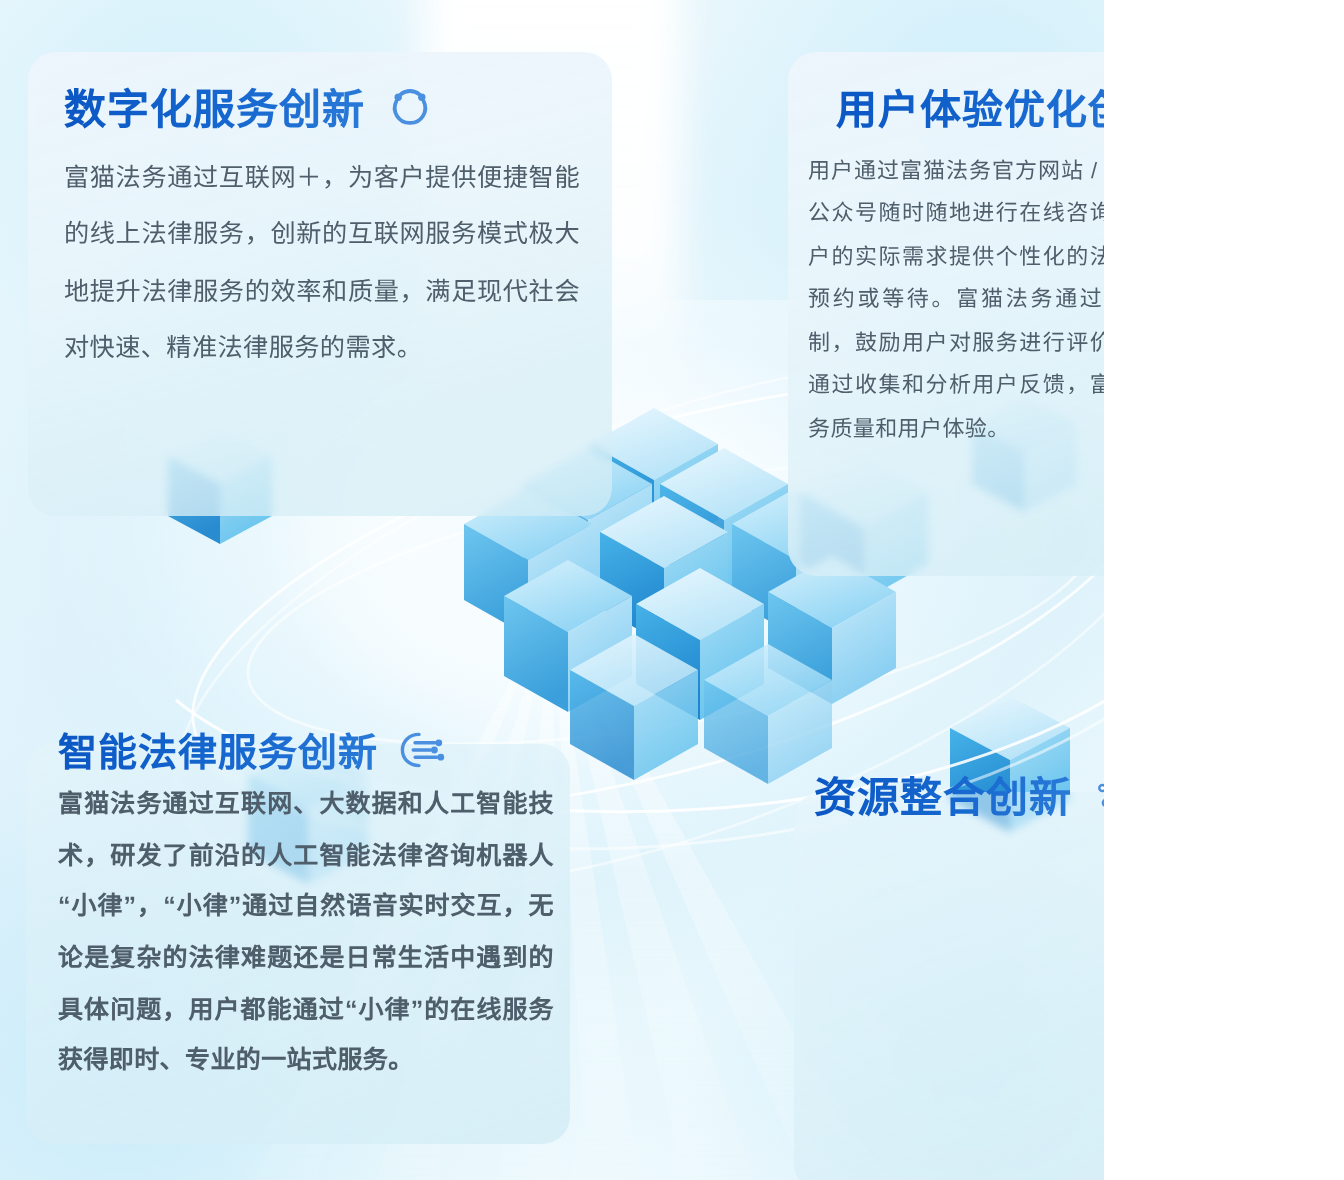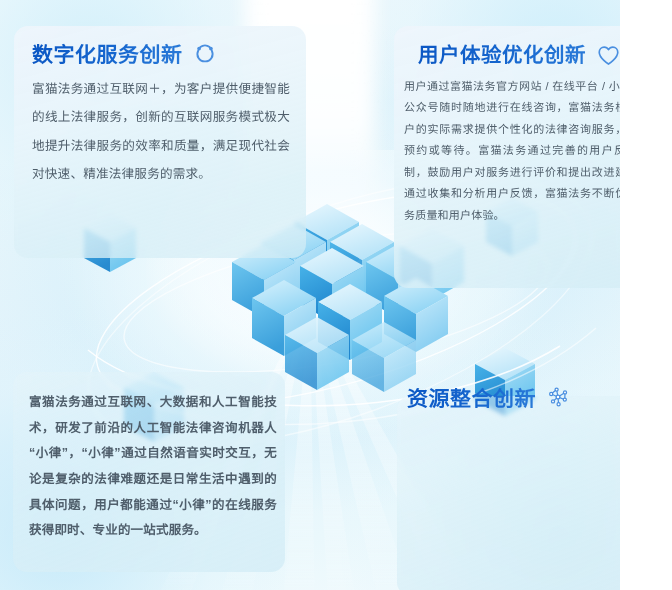--- a/index.html
+++ b/index.html
@@ -10,21 +10,21 @@
   body {
     width: 672px;
     height: 590px;
     overflow: hidden;
     font-family: "Liberation Sans", "DejaVu Sans", sans-serif;
   }
 
   
   #stage {
     position: relative;
-    width: 620px;
+    width: 552px;
     height: 590px;
     overflow: hidden;
     background: #ffffff;
   }
 
   
   .bg-base {
     position: absolute;
     inset: 0;
     background:
@@ -360,20 +360,34 @@
             <path d="M12 20.2 C 12 20.2 3.1 14.6 3.1 8.8 C 3.1 5.9 5.3 3.9 7.8 3.9 C 9.7 3.9 11.2 5.0 12 6.4 C 12.8 5.0 14.3 3.9 16.2 3.9 C 18.7 3.9 20.9 5.9 20.9 8.8 C 20.9 14.6 12 20.2 12 20.2 Z" stroke="#4a8fe0" stroke-width="1.6" stroke-linejoin="round"></path>
           </svg>
         </span>
       </div>
       <div class="card-body">用户通过富猫法务官方网站 / 在线平台 / 小程序 / 公众号随时随地进行在线咨询，富猫法务根据用户的实际需求提供个性化的法律咨询服务，无需预约或等待。富猫法务通过完善的用户反馈机制，鼓励用户对服务进行评价和提出改进建议，通过收集和分析用户反馈，富猫法务不断优化服务质量和用户体验。</div>
     </div>
   </div>
 
   <div class="card card-bl">
     <div class="card-inner">
+      <div class="card-title">
+        <span class="title-text">智能法律服务创新</span>
+        <span class="title-icon">
+          <svg width="26" height="24" viewBox="0 0 26 24" fill="none">
+            <path d="M11.5 4.2 C 6.6 4.2 3.2 7.7 3.2 12 C 3.2 16.3 6.6 19.8 11.5 19.8" stroke="#4a8fe0" stroke-width="1.7" stroke-linecap="round"></path>
+            <path d="M9.5 8.4 H 19.4" stroke="#4a8fe0" stroke-width="1.7" stroke-linecap="round"></path>
+            <path d="M8.6 12 H 17.2" stroke="#4a8fe0" stroke-width="1.7" stroke-linecap="round"></path>
+            <path d="M9.6 15.6 H 20.4" stroke="#4a8fe0" stroke-width="1.7" stroke-linecap="round"></path>
+            <circle cx="21.4" cy="8.4" r="1.7" fill="#4a8fe0"></circle>
+            <circle cx="19.2" cy="12" r="1.7" fill="#4a8fe0"></circle>
+            <circle cx="22.4" cy="15.6" r="1.7" fill="#4a8fe0"></circle>
+          </svg>
+        </span>
+      </div>
       <div class="card-body">富猫法务通过互联网、大数据和人工智能技术，研发了前沿的人工智能法律咨询机器人“小律”，“小律”通过自然语音实时交互，无论是复杂的法律难题还是日常生活中遇到的具体问题，用户都能通过“小律”的在线服务获得即时、专业的一站式服务。</div>
     </div>
   </div>
 
   <div class="card card-br">
     <div class="card-inner">
       <div class="card-title">
         <span class="title-text">资源整合创新</span>
         <span class="title-icon">
           <svg width="24" height="24" viewBox="0 0 24 24" fill="none">

